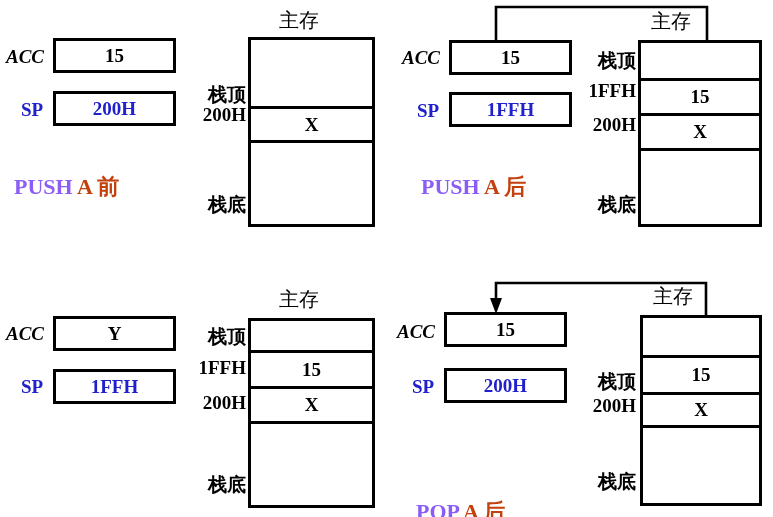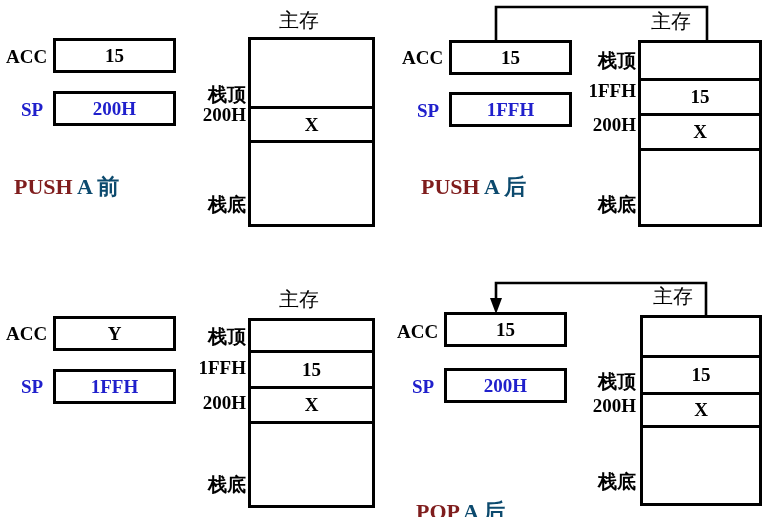--- a/index.html
+++ b/index.html
@@ -25,21 +25,21 @@
   #panel-3 { left: 386px; top: 259px; }
 
   
   .reg-label {
     position: absolute;
     font-weight: bold;
     font-size: 19px;
     letter-spacing: 0px;
     white-space: nowrap;
   }
-  .reg-label.black { color: #000000; }
+  .reg-label.black { color: #000000; font-style: italic; }
   .reg-label.blue  { color: #2020cc; }
 
   .reg-box {
     position: absolute;
     border: 3px solid #000000;
     background: #ffffff;
     box-sizing: border-box;
     display: flex;
     align-items: center;
     justify-content: center;
@@ -52,22 +52,22 @@
   .reg-value.black { color: #000000; }
   .reg-value.blue  { color: #2020cc; }
 
   
   .caption {
     position: absolute;
     font-weight: bold;
     font-size: 22px;
     white-space: nowrap;
   }
-  .caption .op   { color: #7f1d1d; }
-  .caption .rest { color: #0c4a6e; }
+  .caption .op   { color: #8b5cf6; }
+  .caption .rest { color: #c2410c; }
 
   
   .mem-title {
     position: absolute;
     font-size: 20px;
     color: #000000;
     white-space: nowrap;
     font-family: "DejaVu Sans", "Liberation Sans", sans-serif;
   }
   .mem-box {

